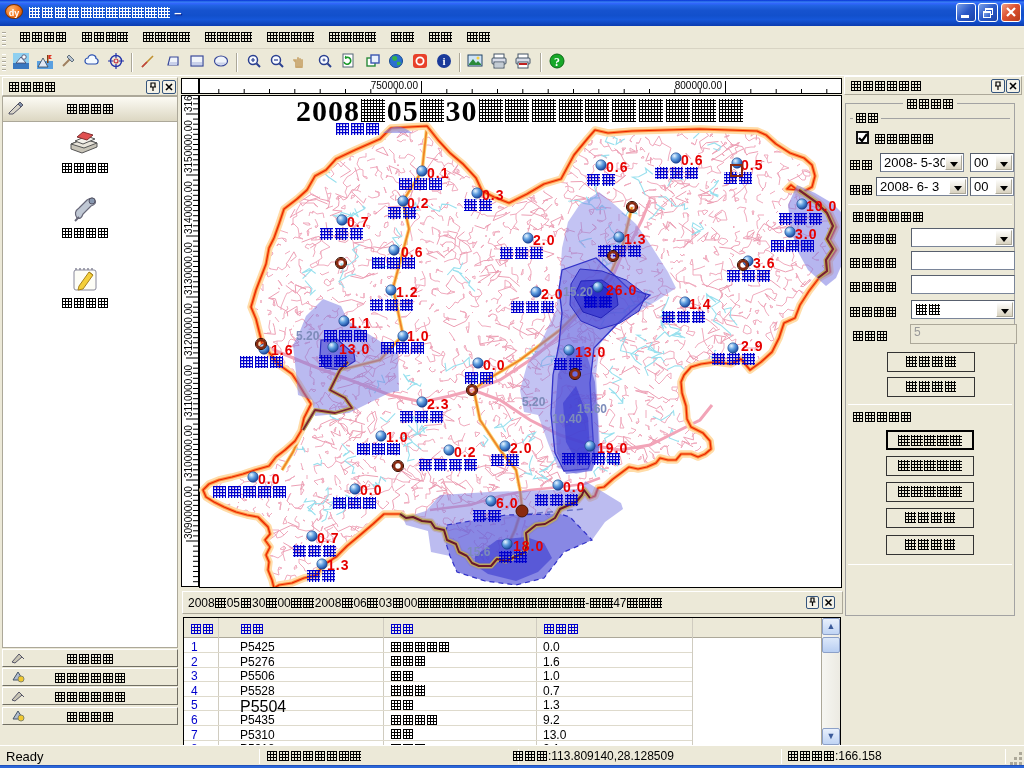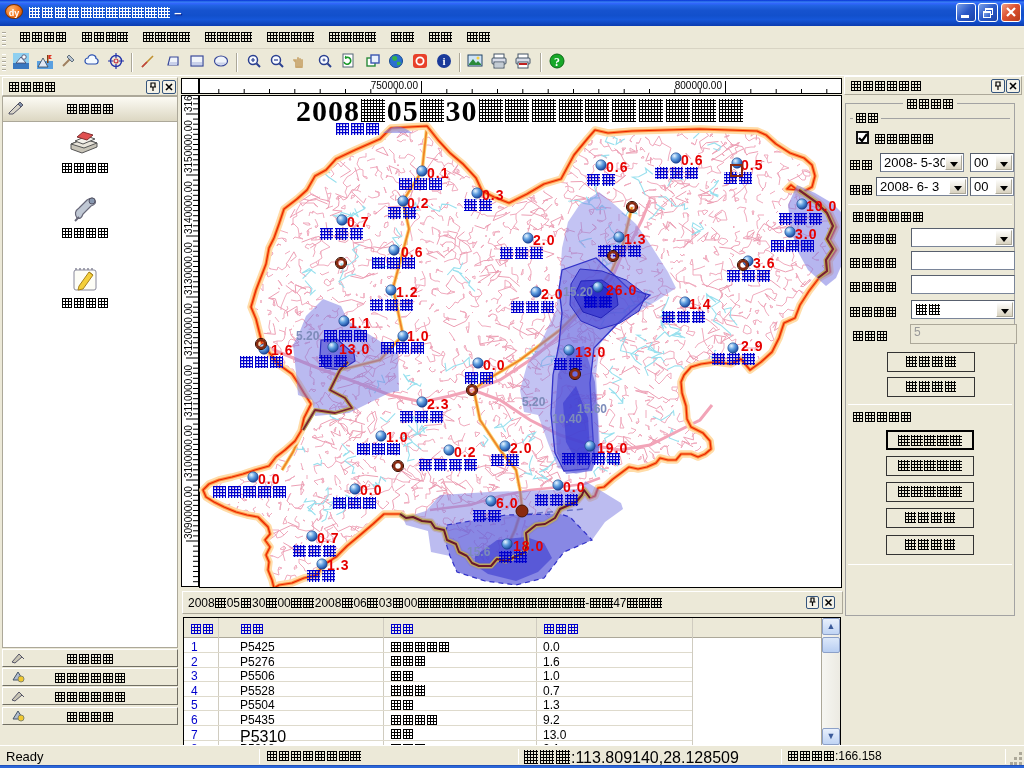--- a/index.html
+++ b/index.html
@@ -1093,33 +1093,33 @@
     <span class="abs" style="left:359px;top:1px;font-size:12px">1.0</span>
     </div>
     <div class="abs" style="left:0;top:64.8px;width:508px;height:14px;border-bottom:1px solid #dedacc">
     <span class="abs" style="left:7px;top:1px;color:#0000cc;font-size:12px">4</span>
     <span class="abs" style="left:56px;top:1px;font-size:12px">P5528</span>
     <span class="abs" style="left:206px;top:1px;font-size:12px"><b class="g"></b><b class="g"></b><b class="g"></b></span>
     <span class="abs" style="left:359px;top:1px;font-size:12px">0.7</span>
     </div>
     <div class="abs" style="left:0;top:79.4px;width:508px;height:14px;border-bottom:1px solid #dedacc">
     <span class="abs" style="left:7px;top:1px;color:#0000cc;font-size:12px">5</span>
-    <span class="abs" style="left:56px;top:1px;font-size:12px">P5504</span>
+    <span class="abs" style="left:56px;top:1px;font-size:16px">P5504</span>
     <span class="abs" style="left:206px;top:1px;font-size:12px"><b class="g"></b><b class="g"></b></span>
     <span class="abs" style="left:359px;top:1px;font-size:12px">1.3</span>
     </div>
     <div class="abs" style="left:0;top:94.0px;width:508px;height:14px;border-bottom:1px solid #dedacc">
     <span class="abs" style="left:7px;top:1px;color:#0000cc;font-size:12px">6</span>
     <span class="abs" style="left:56px;top:1px;font-size:12px">P5435</span>
     <span class="abs" style="left:206px;top:1px;font-size:12px"><b class="g"></b><b class="g"></b><b class="g"></b><b class="g"></b></span>
     <span class="abs" style="left:359px;top:1px;font-size:12px">9.2</span>
     </div>
     <div class="abs" style="left:0;top:108.6px;width:508px;height:14px;border-bottom:1px solid #dedacc">
     <span class="abs" style="left:7px;top:1px;color:#0000cc;font-size:12px">7</span>
-    <span class="abs" style="left:56px;top:1px;font-size:16px">P5310</span>
+    <span class="abs" style="left:56px;top:1px;font-size:12px">P5310</span>
     <span class="abs" style="left:206px;top:1px;font-size:12px"><b class="g"></b><b class="g"></b></span>
     <span class="abs" style="left:359px;top:1px;font-size:12px">13.0</span>
     </div>
     <div class="abs" style="left:0;top:123.2px;width:508px;height:14px;border-bottom:1px solid #dedacc">
     <span class="abs" style="left:7px;top:1px;color:#0000cc;font-size:12px">8</span>
     <span class="abs" style="left:56px;top:1px;font-size:12px">P5318</span>
     <span class="abs" style="left:206px;top:1px;font-size:12px"><b class="g"></b><b class="g"></b><b class="g"></b></span>
     <span class="abs" style="left:359px;top:1px;font-size:12px">2.1</span>
     </div>
  <div class="abs" style="left:637px;top:0;width:19px;height:127px;background:linear-gradient(90deg,#f6f6f2,#eceae2);border-left:1px solid #aca899">
@@ -1127,21 +1127,21 @@
    <div class="abs" style="left:0;top:19px;width:18px;height:16px;background:linear-gradient(180deg,#dce8fa,#b8cef2);border:1px solid #8ca0c8;border-radius:2px"></div>
    <div class="abs" style="left:0;bottom:0;width:18px;height:17px;background:linear-gradient(180deg,#e8f0fc,#c0d4f4);border:1px solid #8ca0c8;border-radius:2px;color:#3a5a9a;font-size:9px;text-align:center;line-height:15px">▼</div>
  </div>
  </div>
 
 <div id="statusbar">
  <span class="abs" style="left:6px;top:3px">Ready</span>
  <span class="ssep" style="left:259px"></span>
  <span class="abs" style="left:266px;top:3px;font-size:12px"><b class="g"></b><b class="g"></b><b class="g"></b><b class="g"></b><b class="g"></b><b class="g"></b><b class="g"></b><b class="g"></b></span>
  <span class="ssep" style="left:518px"></span>
- <span class="abs" style="left:523px;top:3px;font-size:16px"><b class="g"></b><b class="g"></b><b class="g"></b>:113.809140,28.128509</span>
+ <span class="abs" style="left:512px;top:3px;font-size:12px"><b class="g"></b><b class="g"></b><b class="g"></b>:113.809140,28.128509</span>
  <span class="ssep" style="left:781px"></span>
  <span class="abs" style="left:787px;top:3px;font-size:12px"><b class="g"></b><b class="g"></b><b class="g"></b><b class="g"></b>:166.158</span>
  <span class="ssep" style="left:1005px"></span>
  <svg class="abs" style="right:1px;top:6px" width="13" height="13">
       <g fill="#aca899">
         <rect x="9" y="0" width="3" height="3"></rect>
         <rect x="9" y="5" width="3" height="3"></rect>
         <rect x="9" y="10" width="3" height="3"></rect>
         <rect x="4" y="5" width="3" height="3"></rect>
         <rect x="4" y="10" width="3" height="3"></rect>

